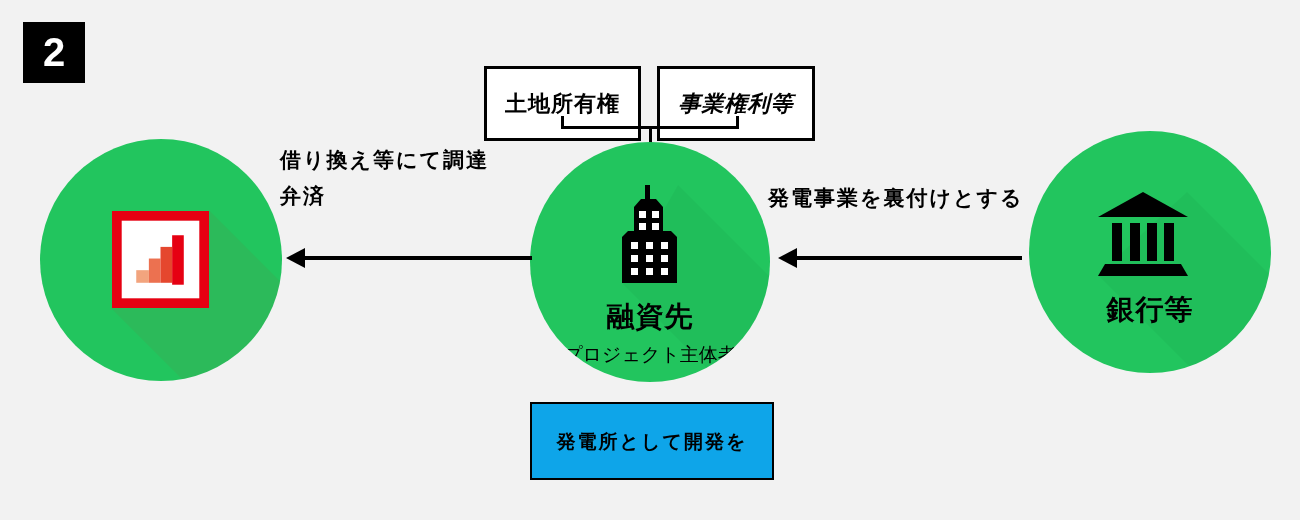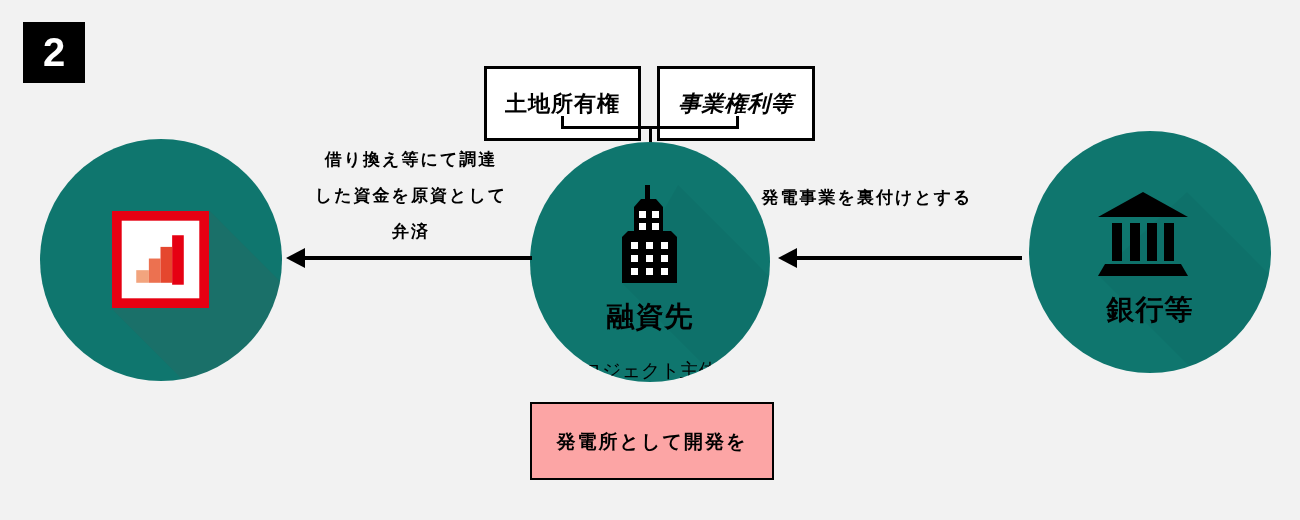--- a/index.html
+++ b/index.html
@@ -27,21 +27,21 @@
   .tbox1{left:484px;width:157px;}
   .tbox2{left:657px;width:158px;font-style:italic;}
   
   .conn{position:absolute;background:#000;}
   .conn-v1{left:561px;top:116px;width:3px;height:13px;}
   .conn-v2{left:736px;top:116px;width:3px;height:13px;}
   .conn-h{left:561px;top:126px;width:178px;height:3px;}
   .conn-stub{left:649px;top:129px;width:3px;height:14px;}
   
   .circle{
-    position:absolute;border-radius:50%;background:#0f766e;overflow:hidden;
+    position:absolute;border-radius:50%;background:#22c55e;overflow:hidden;
   }
   .circle-left{left:40px;top:139px;width:242px;height:242px;}
   .circle-center{left:530px;top:142px;width:240px;height:240px;}
   .circle-right{left:1029px;top:131px;width:242px;height:242px;}
   .longshadow{position:absolute;inset:0;}
   .circle-center .longshadow{
     background:rgba(0,0,0,0.035);
     clip-path:polygon(61.7% 17.9%, 191.7% 147.9%, 168.3% 188.8%, 38.3% 58.8%);
   }
   .circle-right .longshadow{
@@ -59,36 +59,36 @@
   .circle-title{
     position:absolute;left:0;width:100%;text-align:center;
     font-size:28px;font-weight:bold;letter-spacing:1px;line-height:30px;
   }
   .circle-center .circle-title{top:160px;}
   .circle-right .circle-title{top:164px;}
   .circle-subtitle{
     position:absolute;left:-20px;width:280px;text-align:center;
     font-size:19px;font-weight:500;line-height:24px;
   }
-  .circle-center .circle-subtitle{top:201px;margin-top:16px;}
+  .circle-center .circle-subtitle{top:201px;}
   
   .arrow-svg{position:absolute;}
   .arrow-left-svg{left:284px;top:244px;}
   .arrow-right-svg{left:776px;top:244px;}
   
   .flowtext{
-    position:absolute;text-align:center;
-    font-size:17px;font-weight:bold;letter-spacing:2px;line-height:36px;
+    position:absolute;text-align:left;
+    font-size:21px;font-weight:bold;letter-spacing:2px;line-height:36px;
   }
   .flowtext-left{left:280px;top:142px;width:262px;}
-  .flowtext-right{left:735px;top:180px;width:264px;line-height:35px;}
+  .flowtext-right{left:768px;top:180px;width:264px;line-height:35px;}
   
   .bbox{
     position:absolute;left:530px;top:402px;width:244px;height:78px;
-    background:#fca5a5;border:2px solid #000;box-sizing:border-box;
+    background:#0ea5e9;border:2px solid #000;box-sizing:border-box;
     display:flex;flex-direction:column;align-items:center;justify-content:center;
     font-size:19px;font-weight:bold;letter-spacing:2px;line-height:31px;text-align:center;
   }
 </style>
 </head>
 <body>
 
 <div class="canvas">
 
   <div class="badge">2</div>
@@ -154,21 +154,20 @@
         <rect x="49" y="31" width="10" height="38"></rect>
         <rect x="66" y="31" width="10" height="38"></rect>
         <polygon points="7,72 83,72 90,84 0,84"></polygon>
       </svg>
     </div>
     <div class="circle-title">銀行等</div>
   </div>
 
   <div class="flowtext flowtext-left">
     <div>借り換え等にて調達</div>
-    <div>した資金を原資として</div>
     <div>弁済</div>
   </div>
   <svg class="arrow-svg arrow-left-svg" width="250" height="28">
     <line x1="17" y1="14" x2="248" y2="14" stroke="#000000" stroke-width="4"></line>
     <polygon points="2,14 21,4 21,24" fill="#000000"></polygon>
   </svg>
 
   <div class="flowtext flowtext-right">
     <div>発電事業を裏付けとする</div>
   </div>

